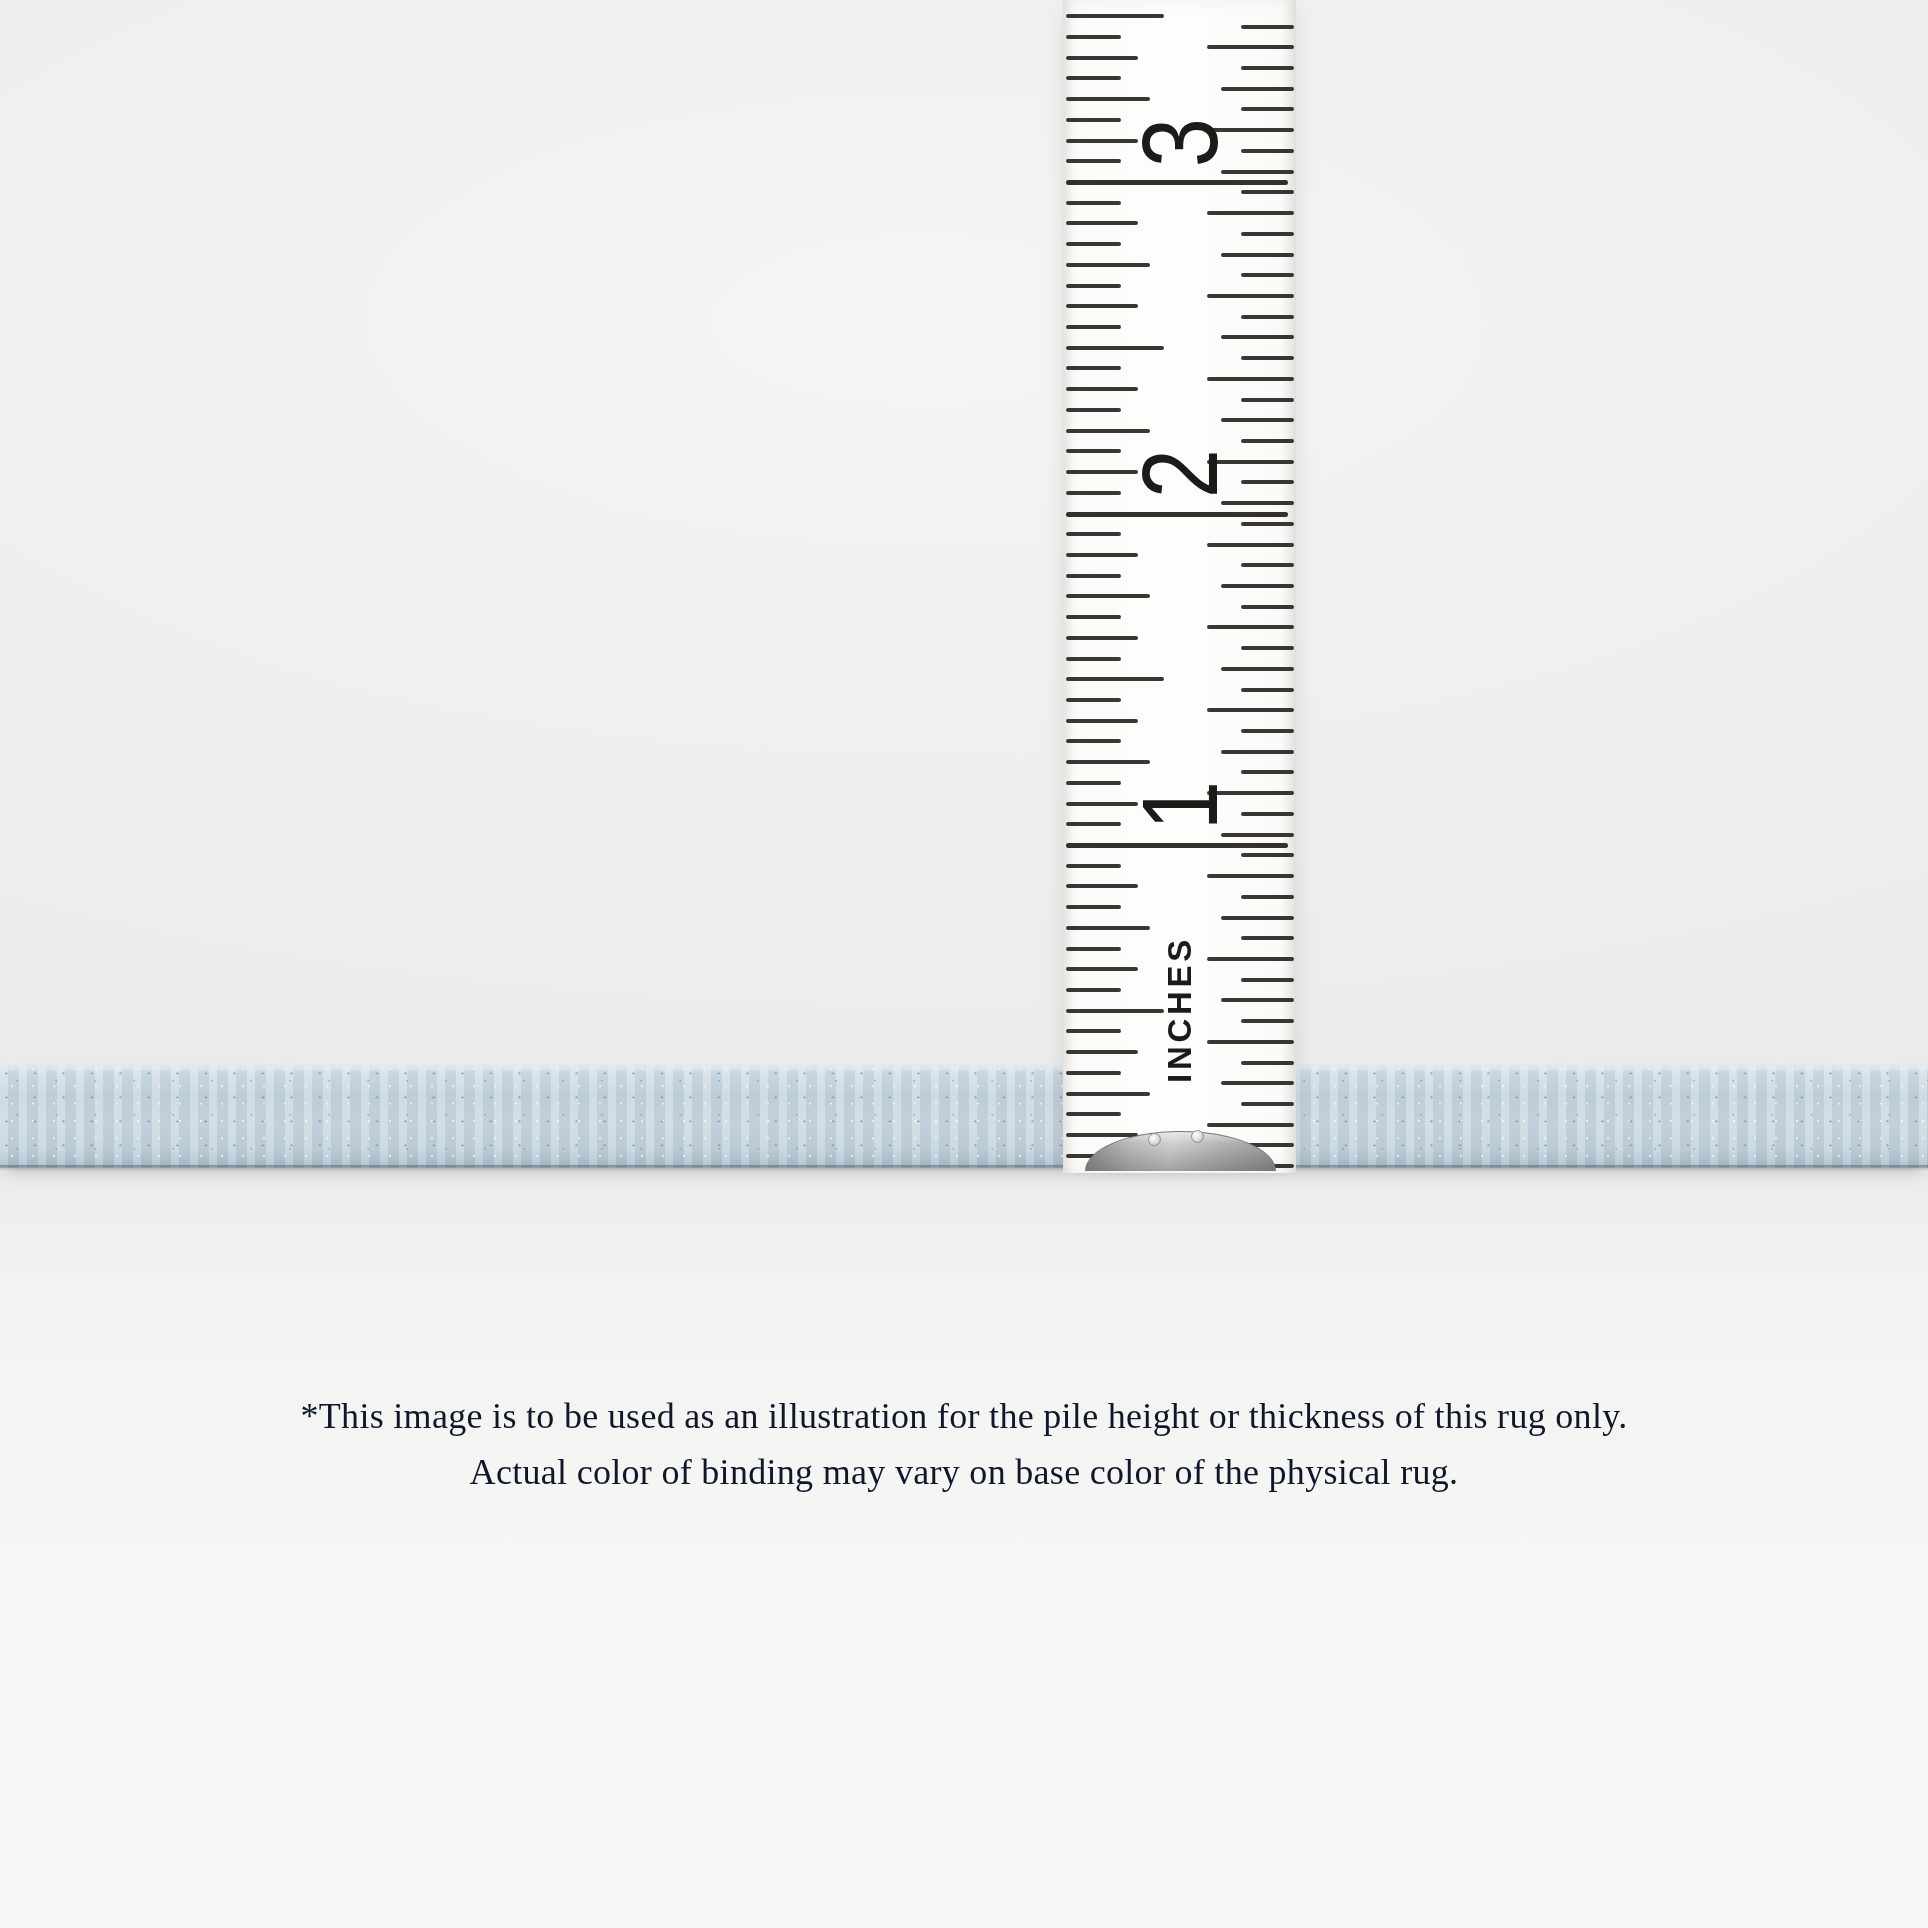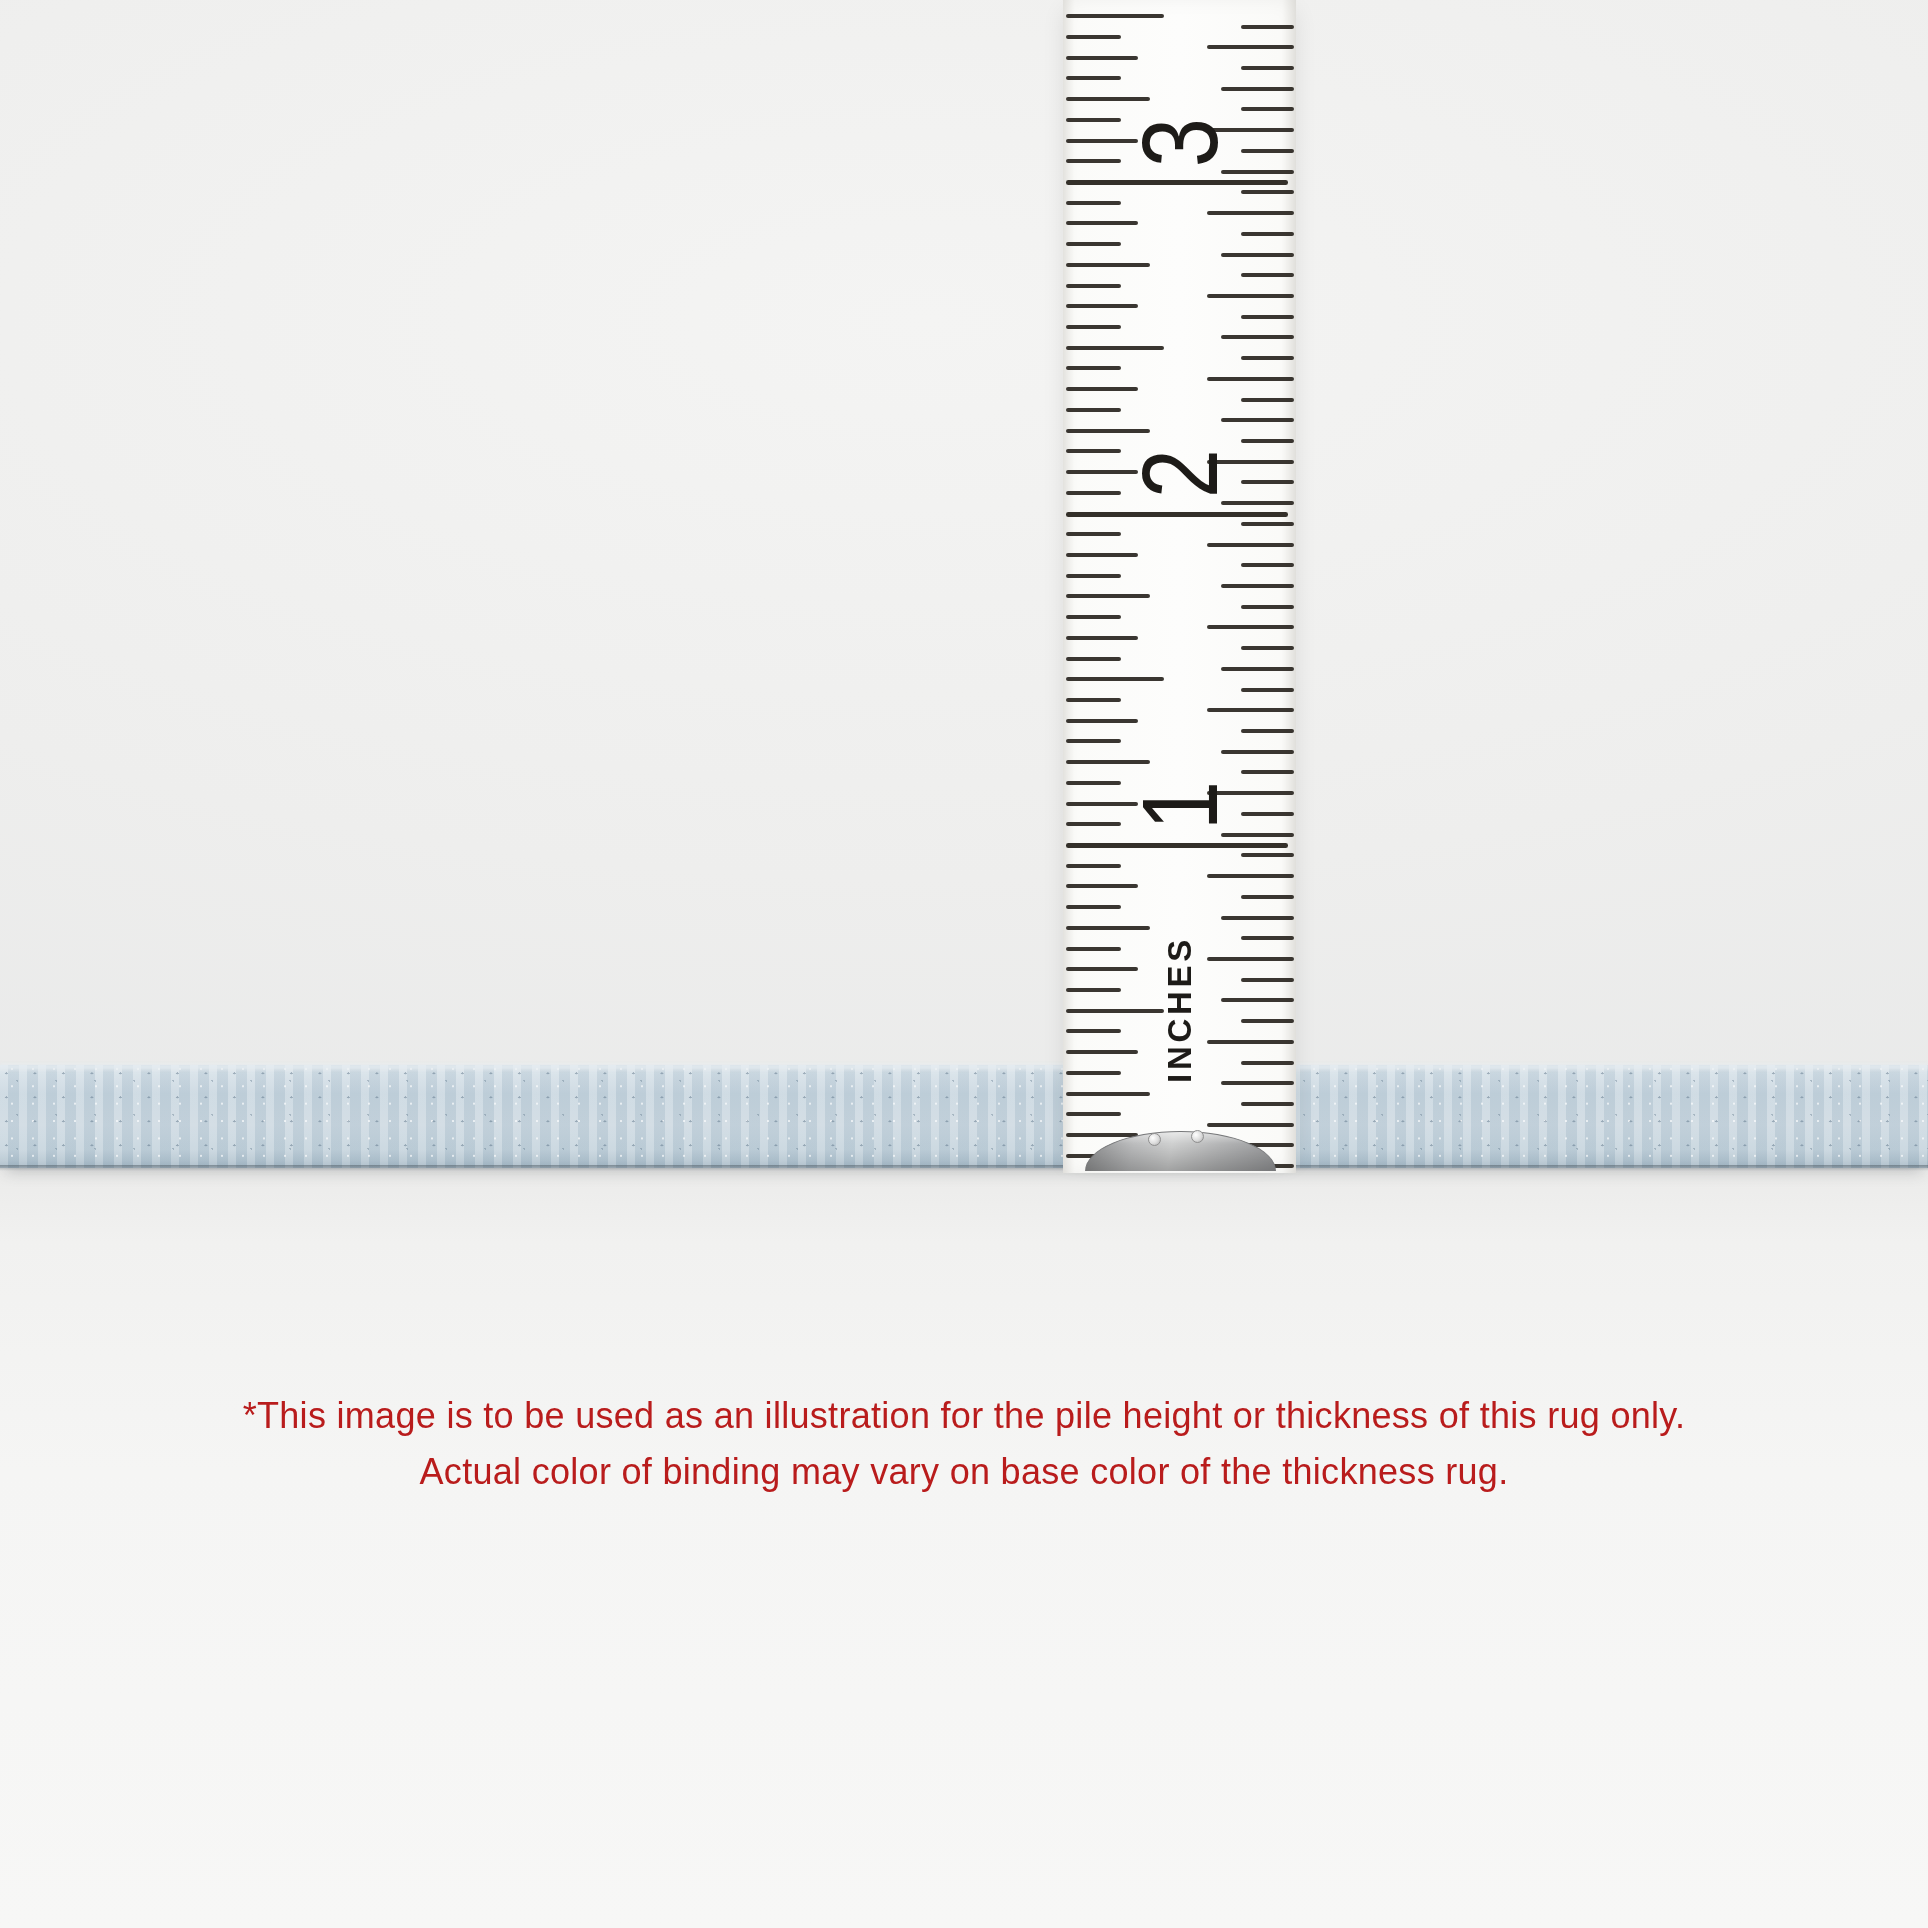--- a/index.html
+++ b/index.html
@@ -76,22 +76,22 @@
   .metal-tip .rivet{
     position:absolute;width:11px;height:11px;border-radius:50%;
     background:radial-gradient(circle at 35% 35%, #ffffff 0%, #dcdcdc 55%, #a8a8a8 100%);
     border:0.9px solid #8f8f8f;
   }
   .metal-tip .rivet.rivet-left{left:62px;top:0.9px;}
   .metal-tip .rivet.rivet-right{left:105px;top:-1.8px;}
   
   .caption{
     position:absolute;left:0;top:1388px;width:1928px;
-    text-align:center;color:#b91c1c;font-size:36px;line-height:56px;letter-spacing:0.3px;
-    font-family:Liberation Sans, sans-serif;
+    text-align:center;color:#0f172a;font-size:36px;line-height:56px;letter-spacing:0.3px;
+    font-family:Liberation Serif, serif;
   }
 </style>
 </head>
 <body>
 
 <div class="stage">
 
   <div class="wall"></div>
 
   <div class="table-surface"></div>
@@ -217,17 +217,17 @@
       <div class="inch-label pos-1">1</div>
       <div class="unit-label">INCHES</div>
       <div class="metal-tip">
       <div class="rivet rivet-left"></div>
       <div class="rivet rivet-right"></div>
     </div>
     </div>
 
   <div class="caption">
     <div>*This image is to be used as an illustration for the pile height or thickness of this rug only.</div>
-    <div>Actual color of binding may vary on base color of the thickness rug.</div>
+    <div>Actual color of binding may vary on base color of the physical rug.</div>
   </div>
 
 </div>
 
 
 </body></html>

